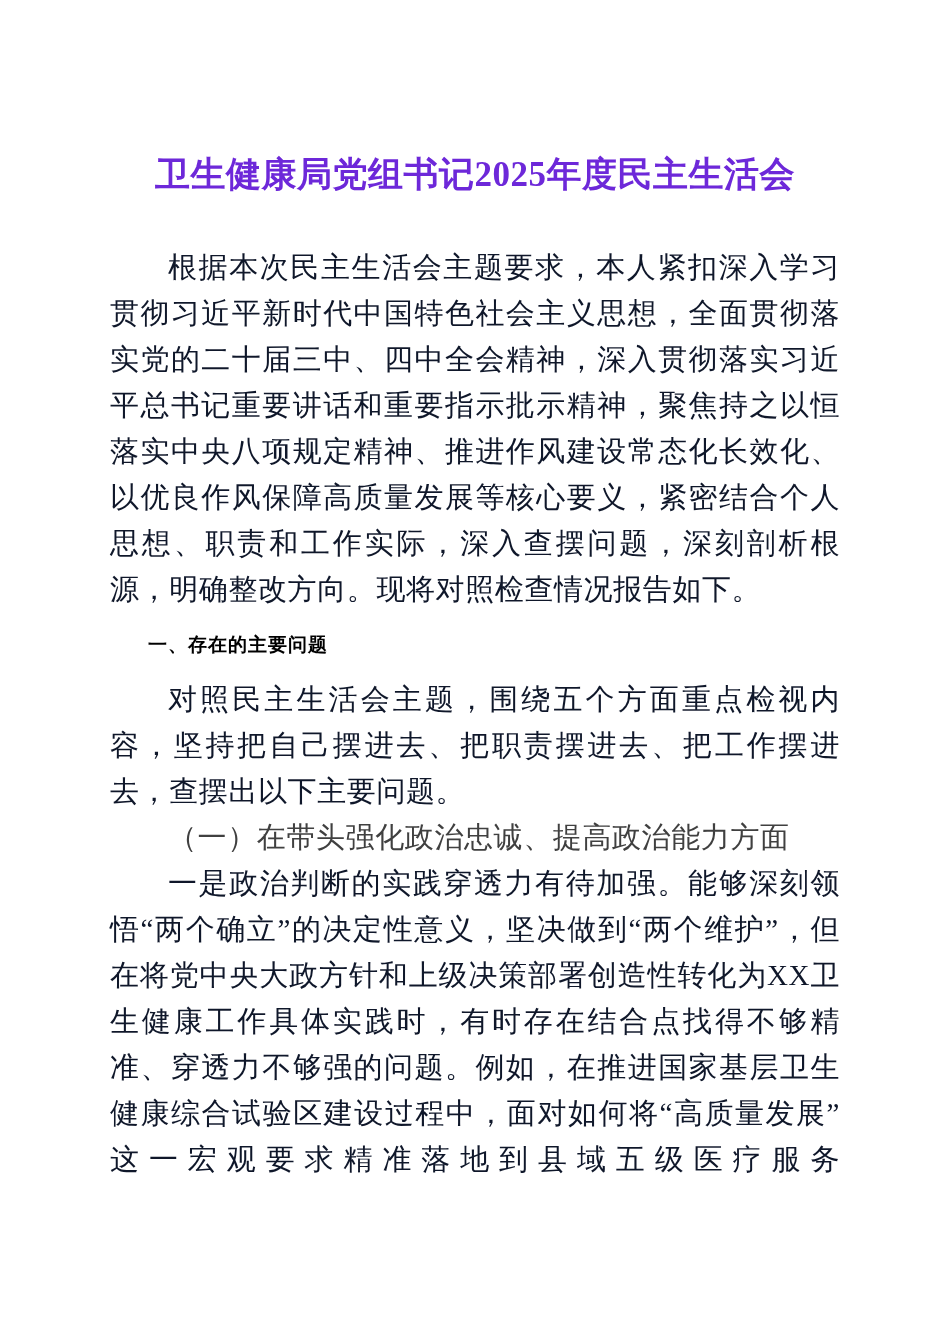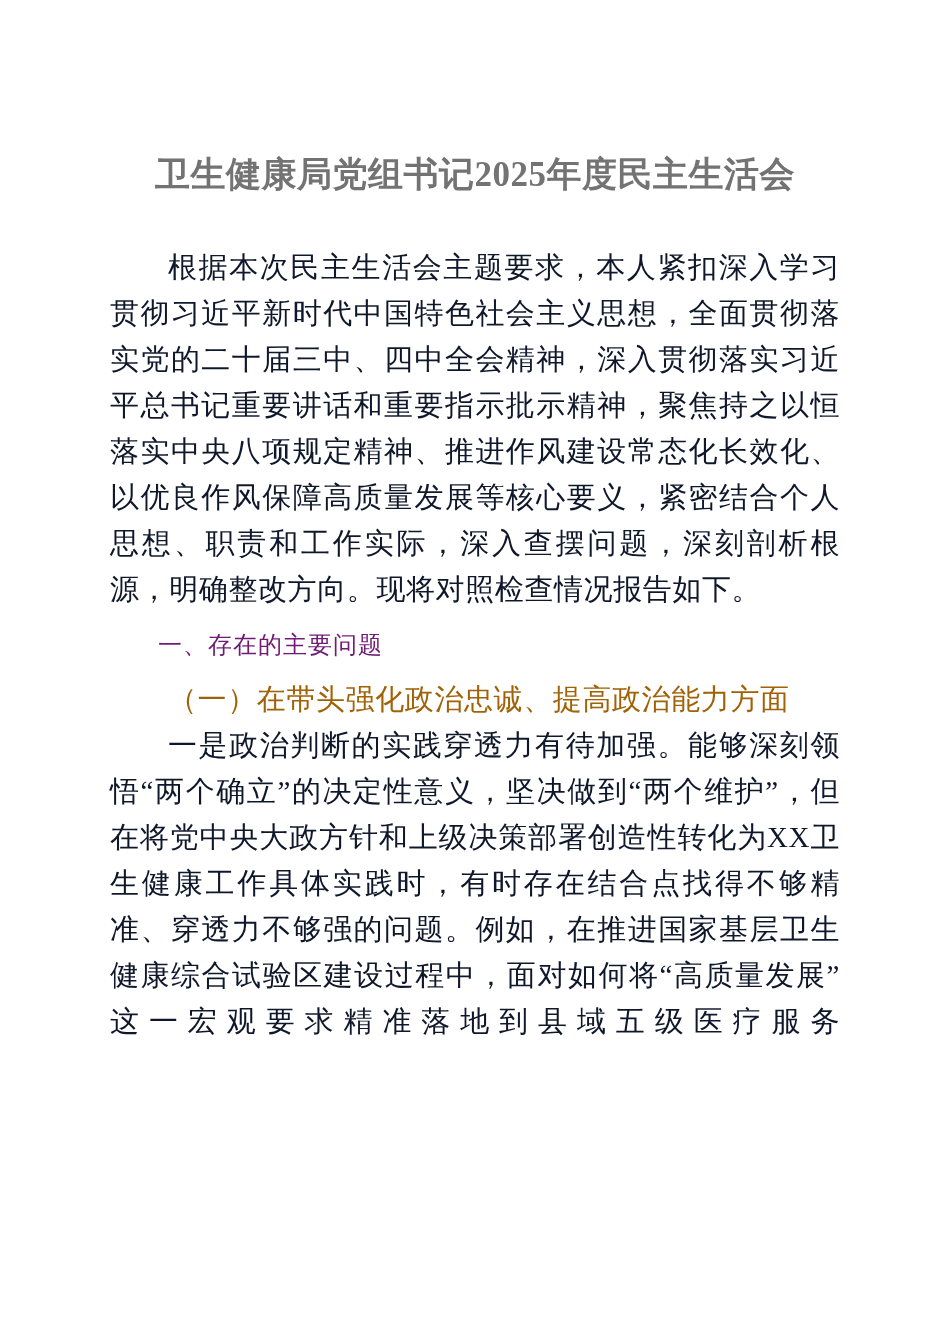--- a/index.html
+++ b/index.html
@@ -31,21 +31,21 @@
 
   
   .doc-title {
     margin: 0;
     padding-top: 150px;
     font-size: 35px;
     line-height: 50px;
     font-weight: bold;
     text-align: center;
     letter-spacing: 0.5px;
-    color: #737373;
+    color: #6d28d9;
     font-family: "Liberation Serif", "DejaVu Serif", serif;
   }
   .doc-title .tl {
     display: block;
     white-space: nowrap;
   }
 
   
   .title-gap { height: 44px; }
 
@@ -62,38 +62,38 @@
     color: #0f172a;
     font-weight: 400;
     font-family: "Liberation Serif", "DejaVu Serif", serif;
   }
 
   
   p.heading-1 {
     margin: 0;
     padding-top: 10px;
     padding-bottom: 8px;
-    font-size: 24px;
+    font-size: 19px;
     line-height: 46px;
     text-indent: 2em;
-    font-weight: normal;
+    font-weight: bold;
     letter-spacing: 1px;
-    color: #701a75;
+    color: #000000;
     font-family: "Liberation Sans", "DejaVu Sans", sans-serif;
   }
 
   
   p.heading-2 {
     margin: 0;
     font-size: 29px;
     line-height: 46px;
     text-indent: 2em;
     letter-spacing: 0.6px;
     font-weight: 400;
-    color: #a16207;
+    color: #404040;
     font-family: "Liberation Serif", "DejaVu Serif", serif;
   }
 
   
   p.para.clipped {
     text-align-last: justify;
   }
 </style>
 </head>
 <body>
@@ -105,20 +105,21 @@
     <h1 class="doc-title">
       <span class="tl">卫生健康局党组书记2025年度民主生活会</span>
     </h1>
 
     <div class="title-gap"></div>
 
     <p class="para">根据本次民主生活会主题要求，本人紧扣深入学习贯彻习近平新时代中国特色社会主义思想，全面贯彻落实党的二十届三中、四中全会精神，深入贯彻落实习近平总书记重要讲话和重要指示批示精神，聚焦持之以恒落实中央八项规定精神、推进作风建设常态化长效化、以优良作风保障高质量发展等核心要义，紧密结合个人思想、职责和工作实际，深入查摆问题，深刻剖析根源，明确整改方向。现将对照检查情况报告如下。</p>
 
     <p class="heading-1">一、存在的主要问题</p>
 
+    <p class="para">对照民主生活会主题，围绕五个方面重点检视内容，坚持把自己摆进去、把职责摆进去、把工作摆进去，查摆出以下主要问题。</p>
 
     <p class="heading-2">（一）在带头强化政治忠诚、提高政治能力方面</p>
 
     <p class="para clipped">一是政治判断的实践穿透力有待加强。能够深刻领悟“两个确立”的决定性意义，坚决做到“两个维护”，但在将党中央大政方针和上级决策部署创造性转化为XX卫生健康工作具体实践时，有时存在结合点找得不够精准、穿透力不够强的问题。例如，在推进国家基层卫生健康综合试验区建设过程中，面对如何将“高质量发展”这一宏观要求精准落地到县域五级医疗服务</p>
 
   </div>
 
 </div>
 
 </body></html>

